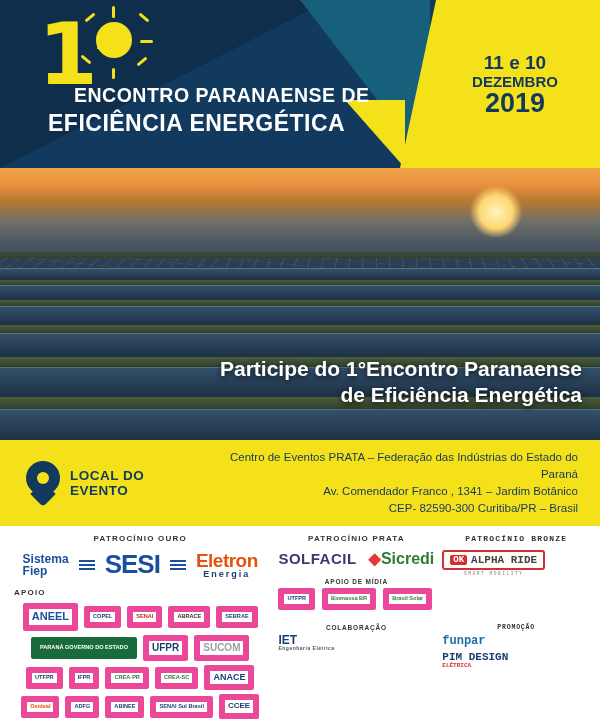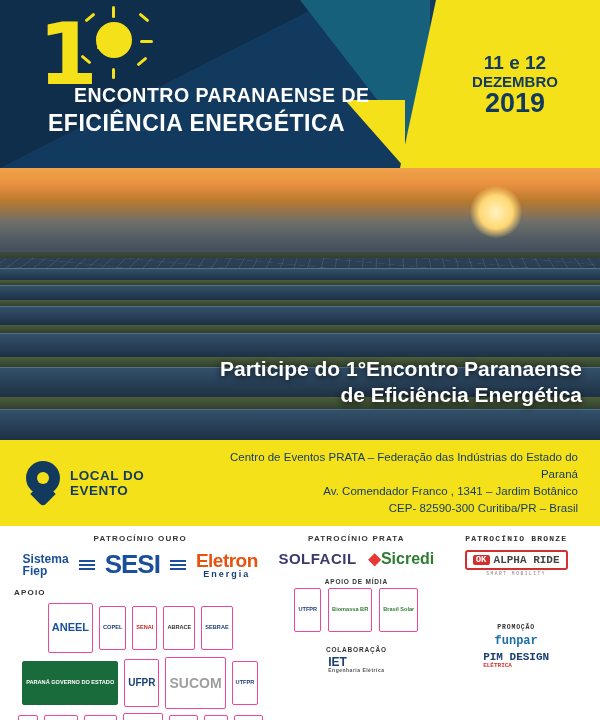--- a/index.html
+++ b/index.html
@@ -164,21 +164,21 @@
   }
   .sp-head {
     font-size:8px; font-weight:bold; color:#333; letter-spacing:1.2px;
     text-align:center; margin-bottom:6px; text-transform:uppercase;
   }
   .cols { display:flex; gap:8px; height:100%; }
   .col-left { width:268px; }
   .col-mid { width:160px; }
   .col-right { width:152px;font-family:Liberation Mono, monospace; }
 
-  .logo-row { display:flex; align-items:center; justify-content:center; gap:7px; flex-wrap:wrap; }
+  .logo-row { display:flex; align-items:center; justify-content:flex-start; gap:7px; flex-wrap:wrap; }
 
   .ouro-row { display:flex; align-items:center; justify-content:center; gap:10px; margin-bottom:8px; }
   .fiep-logo { font-size:12px; color:#1a4f9c; font-weight:bold; line-height:1.0; text-align:left; }
   .fiep-logo span { display:block; }
   .sesi-logo { font-size:26px; color:#1a4f9c; font-weight:bold; letter-spacing:-1px; }
   .bars { display:inline-block; vertical-align:middle; }
   .bars i { display:block; width:16px; height:2px; background:#1a4f9c; margin:2px 0; }
   .eletron {
     text-align:center; line-height:1.0;
   }
@@ -193,21 +193,21 @@
   .bronze-box {
     border:2px solid #d32f2f; border-radius:3px; padding:2px 6px;
     display:inline-flex; align-items:center; gap:4px; background:#fff;
   }
   .bronze-ok { background:#d32f2f; color:#fff; font-size:9px; font-weight:bold; padding:0 3px; border-radius:2px;}
   .bronze-txt { font-size:11px; font-weight:bold; color:#444; }
   .bronze-sub { font-size:4.6px; color:#888; letter-spacing:1.5px; text-align:center; margin-top:1px;}
 
   .mini-grid { display:flex; flex-wrap:wrap; gap:4px 6px; justify-content:center; align-items:center; }
   .chip {
-    border:1px solid #ec4899; border-radius:2px; padding:18px 3px;
+    border:6px solid #ec4899; border-radius:2px; padding:2px 3px;
     font-size:5.6px; font-weight:bold; color:#1a3f74; line-height:1.05;
     text-align:center; background:#fff; min-height:18px;
     display:flex; align-items:center; justify-content:center;
   }
   .chip.green { color:#2e7d32; }
   .chip.red { color:#c62828; }
   .chip.orange { color:#e8520f; }
   .chip.dark { color:#333; }
 
   .sub3 { display:flex; gap:6px; }
@@ -249,21 +249,21 @@
     <div class="title-l1">ENCONTRO PARANAENSE DE</div>
     <div class="title-l2">EFICIÊNCIA ENERGÉTICA</div>
 
     <div class="ray" style="right:150px;top:8px;width:14px;height:4px;transform:rotate(-35deg);"></div>
     <div class="ray" style="right:82px;top:2px;width:4px;height:14px;"></div>
     <div class="ray" style="right:12px;top:10px;width:14px;height:4px;transform:rotate(35deg);"></div>
     <div class="ray" style="right:148px;top:146px;width:14px;height:4px;transform:rotate(35deg);"></div>
     <div class="ray" style="right:82px;top:152px;width:4px;height:14px;"></div>
 
     <div class="date-circle">
-      <div class="date-l1">11 e 12</div>
+      <div class="date-l1">11 e 10</div>
       <div class="date-l2">DEZEMBRO</div>
       <div class="date-l3">2019</div>
     </div>
   </div>
 
   <div class="photo">
     <div class="sky-sun"></div>
     <div class="horizon"></div>
     <div class="field"></div>
     <div class="panels"></div>
@@ -331,21 +331,21 @@
 
         <div class="sp-head" style="text-align:left;padding-left:4px;">APOIO</div>
         <div class="mini-grid">
           <div class="chip aneel" style="font-size:11px;color:#1a4f9c;">ANEEL</div>
           <div class="chip">COPEL</div>
           <div class="chip red">SENAI</div>
           <div class="chip dark">ABRACE</div>
           <div class="chip">SEBRAE</div>
           <div class="chip green" style="background:#1a6b3c;color:#fff;border-color:#1a6b3c;">PARANÁ GOVERNO DO ESTADO</div>
           <div class="chip" style="font-size:10px;">UFPR</div>
-          <div class="chip" style="font-size:14px;color:#9e9e9e;">SUCOM</div>
+          <div class="chip" style="font-size:10px;color:#9e9e9e;">SUCOM</div>
           <div class="chip">UTFPR</div>
           <div class="chip">IFPR</div>
           <div class="chip green">CREA-PR</div>
           <div class="chip green">CREA-SC</div>
           <div class="chip" style="font-size:9px;">ANACE</div>
           <div class="chip orange">Oxideal</div>
           <div class="chip">ADFG</div>
           <div class="chip">ABINEE</div>
           <div class="chip">SENAI Sul Brasil</div>
           <div class="chip" style="font-size:8px;">CCEE</div>

